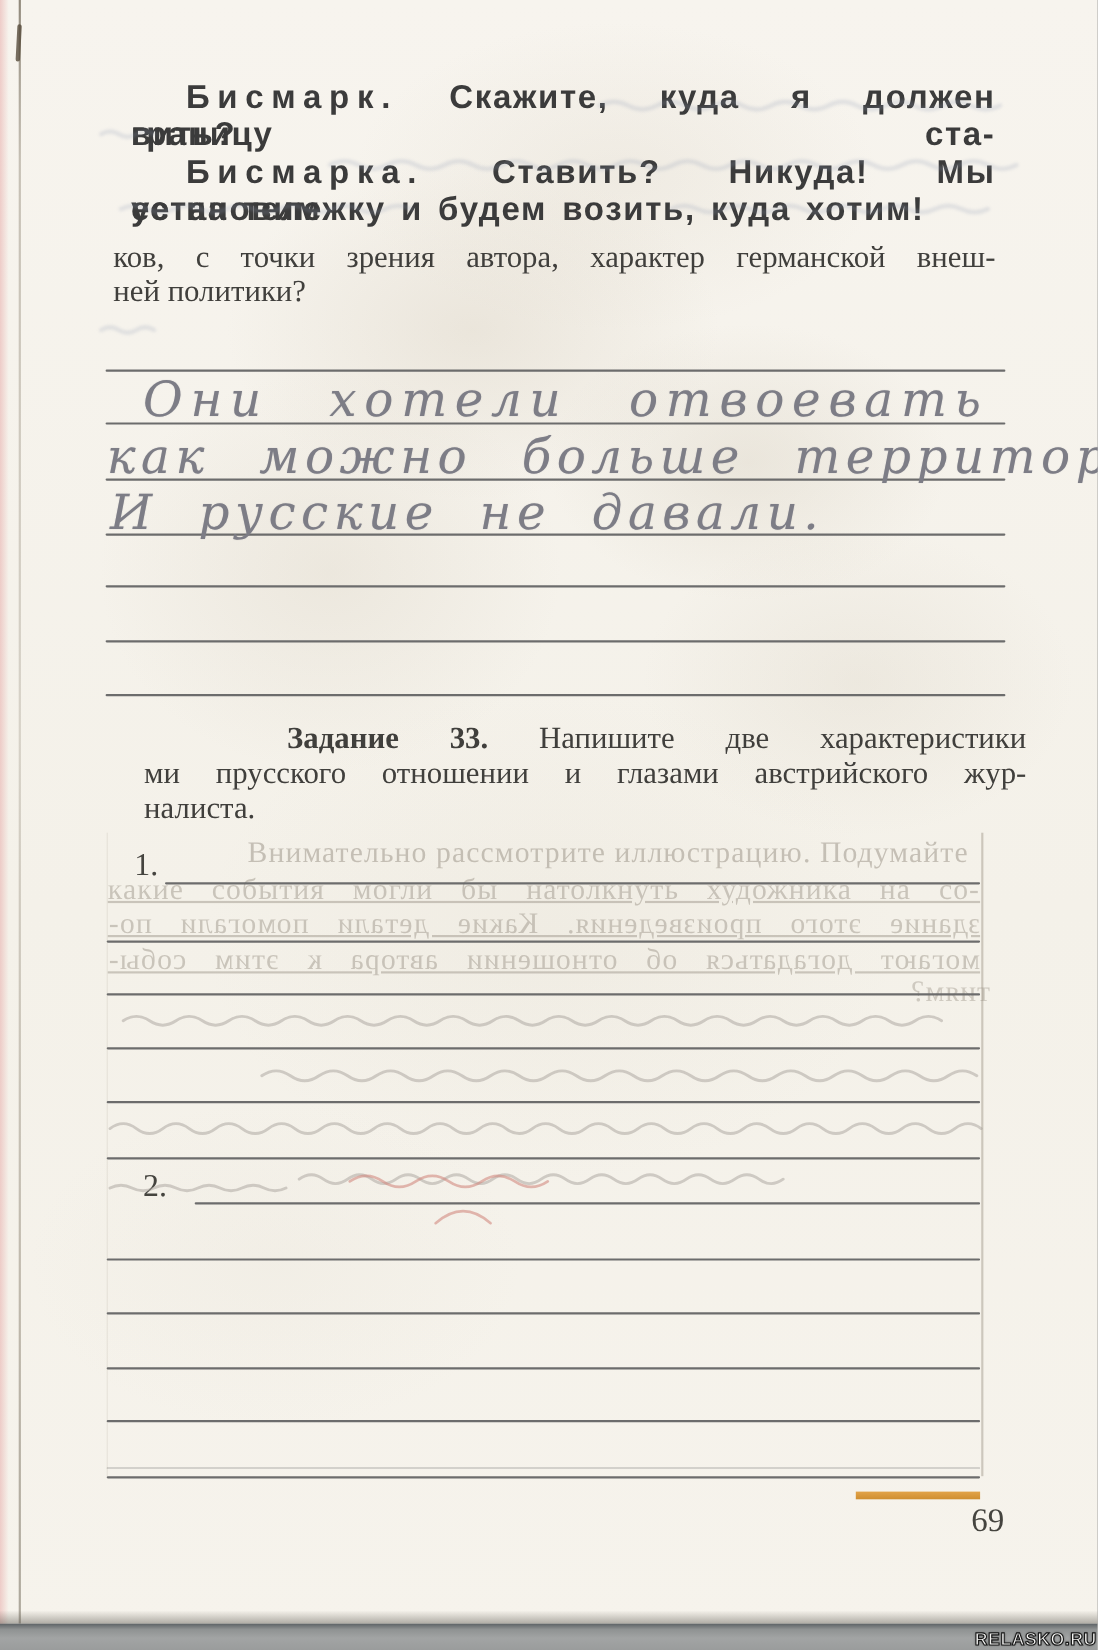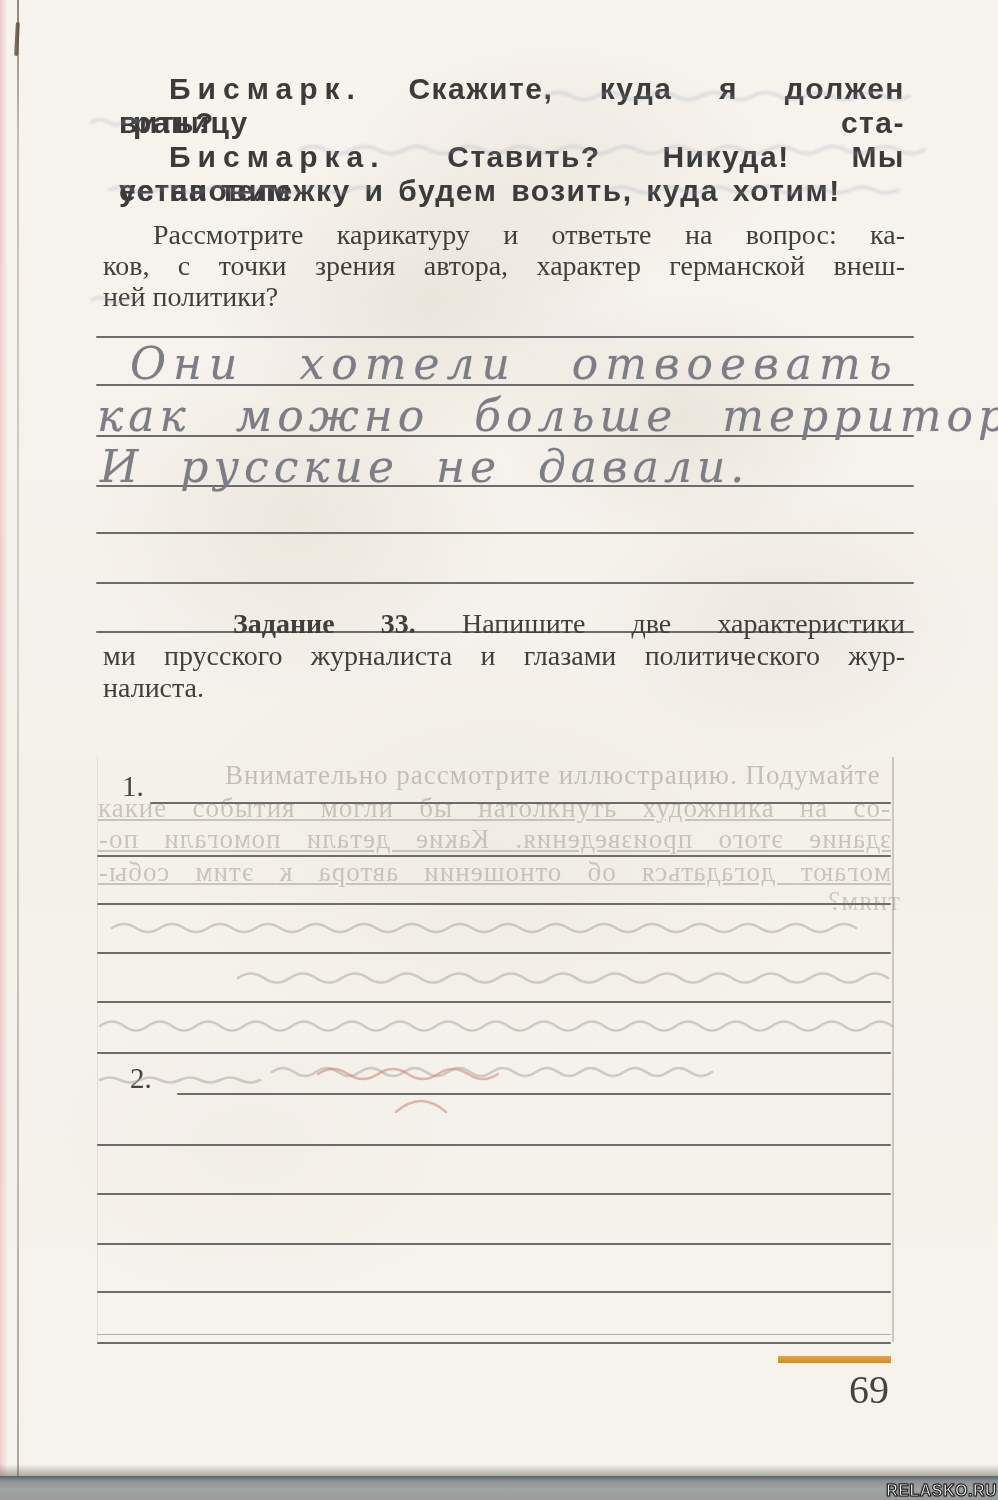--- a/index.html
+++ b/index.html
@@ -19,21 +19,21 @@
   .dialogue{left:103px;top:72px;width:802px;color:#3b3b3b;
             font-family:"Liberation Sans",sans-serif;font-weight:700;
             font-size:30px;line-height:34px;letter-spacing:1.5px;word-spacing:4px;}
   .dline{height:34px;white-space:nowrap;margin-left:16px;}
   .jline{text-align:justify;text-align-last:justify;white-space:normal;}
   .ind{ text-indent:50px;}
   .speaker{letter-spacing:7px;}
   
   .serifblock{left:103px;width:802px;color:#403f3c;font-size:28px;line-height:31px;}
   .question{top:219px;}
-  .task{top:608px;line-height:32px;}
+  .task{top:656px;line-height:32px;margin-left:28px;}
   .bigind{text-indent:130px;}
   .tasklabel{font-weight:700;}
   
   .rule{position:absolute;height:2px;background:#6c6c6c;border-radius:1px;}
   .rule.faintr{height:1px;background:rgba(108,108,108,.5);}
   
   .hw{position:absolute;font-family:"DejaVu Serif",serif;font-style:italic;
       color:#7d7d86;font-size:44px;white-space:nowrap;
       text-shadow:0 0 1px rgba(125,125,134,.4);}
   .hw1{left:130px;top:338px;letter-spacing:7px;word-spacing:34px;}
@@ -53,22 +53,22 @@
                border-left:1px solid rgba(140,130,115,.15);}
   
   .overlay{position:absolute;left:0;top:0;pointer-events:none;}
   .overlay path{fill:none;stroke-linecap:round;}
   .overlay path.pencil{stroke-width:2.6;opacity:.5;}
   .overlay path.red{stroke-width:2.4;opacity:.6;}
   .overlay path.blue{stroke-width:4;opacity:.22;filter:blur(1.3px);}
   
   .orangebar{left:778px;top:1356px;width:113px;height:7px;
              background:linear-gradient(180deg,#e2a349,#cf8e30);}
-  .pagenum{left:816px;top:1366px;width:73px;text-align:right;
-           font-size:40px;color:#45443f;}
+  .pagenum{left:840px;top:1366px;width:73px;text-align:right;
+           font-size:30px;color:#45443f;}
   .watermark{right:1px;bottom:0px;font-family:"Liberation Sans",sans-serif;
              font-weight:900;font-size:16px;letter-spacing:.5px;color:#f4f4f2;
              -webkit-text-stroke:1px #151515;
              text-shadow:0 0 2px rgba(0,0,0,.85);padding-left:36px;}
   
   .leftpink{left:0;top:0;width:8px;height:1478px;
             background:linear-gradient(90deg,rgba(231,172,170,.55),rgba(231,172,170,0));}
   .foldline{left:17px;top:0;width:2px;height:1476px;
             background:linear-gradient(180deg,rgba(90,80,62,.65) 0%,rgba(125,114,95,.4) 10%,
                         rgba(125,114,95,.25) 45%,rgba(125,114,95,.45) 80%,rgba(100,92,75,.5) 100%);}
@@ -90,21 +90,20 @@
   <div class="abs bleed mirror op40" style="left:810px;top:886px;width:90px;">тиям?</div>
 
   <div class="abs dialogue">
     <div class="dline jline ind"><span class="speaker">Бисмарк.</span> <span>Скажите, куда я должен границу ста-</span></div>
     <div class="dline"><span>вить?</span></div>
     <div class="dline jline ind"><span class="speaker">Бисмарка.</span> <span>Ставить? Никуда! Мы установим</span></div>
     <div class="dline"><span>ее на тележку и будем возить, куда хотим!</span></div>
   </div>
 
   <div class="abs serifblock question">
-    <div class="jline ind">Рассмотрите карикатуру и ответьте на вопрос: ка-</div>
     <div class="jline">ков, с точки зрения автора, характер германской внеш-</div>
     <div>ней политики?</div>
   </div>
 
   <div>
     <div class="rule" style="left:96px;top:336px;width:818px;"></div>
     <div class="rule" style="left:96px;top:384px;width:818px;"></div>
     <div class="rule" style="left:96px;top:435px;width:818px;"></div>
     <div class="rule" style="left:96px;top:485px;width:818px;"></div>
     <div class="rule" style="left:96px;top:532px;width:818px;"></div>
@@ -113,21 +112,21 @@
   </div>
 
   <div>
     <div class="hw hw1">Они хотели отвоевать</div>
     <div class="hw hw2">как можно больше территории.</div>
     <div class="hw hw3">И русские не давали.</div>
   </div>
 
   <div class="abs serifblock task">
     <div class="jline bigind"><span class="tasklabel">Задание 33.</span> <span>Напишите две характеристики</span></div>
-    <div class="jline">ми прусского журналиста и глазами политического жур-</div>
+    <div class="jline">ми прусского отношении и глазами австрийского жур-</div>
     <div>налиста.</div>
   </div>
 
   <div class="abs answerframe"></div>
 
   <div class="itemnum" style="left:122px;top:770px;">1.</div>
   <div class="itemnum" style="left:130px;top:1062px;">2.</div>
 
   <div>
     <div class="rule" style="left:150px;top:802px;width:741px;"></div>

